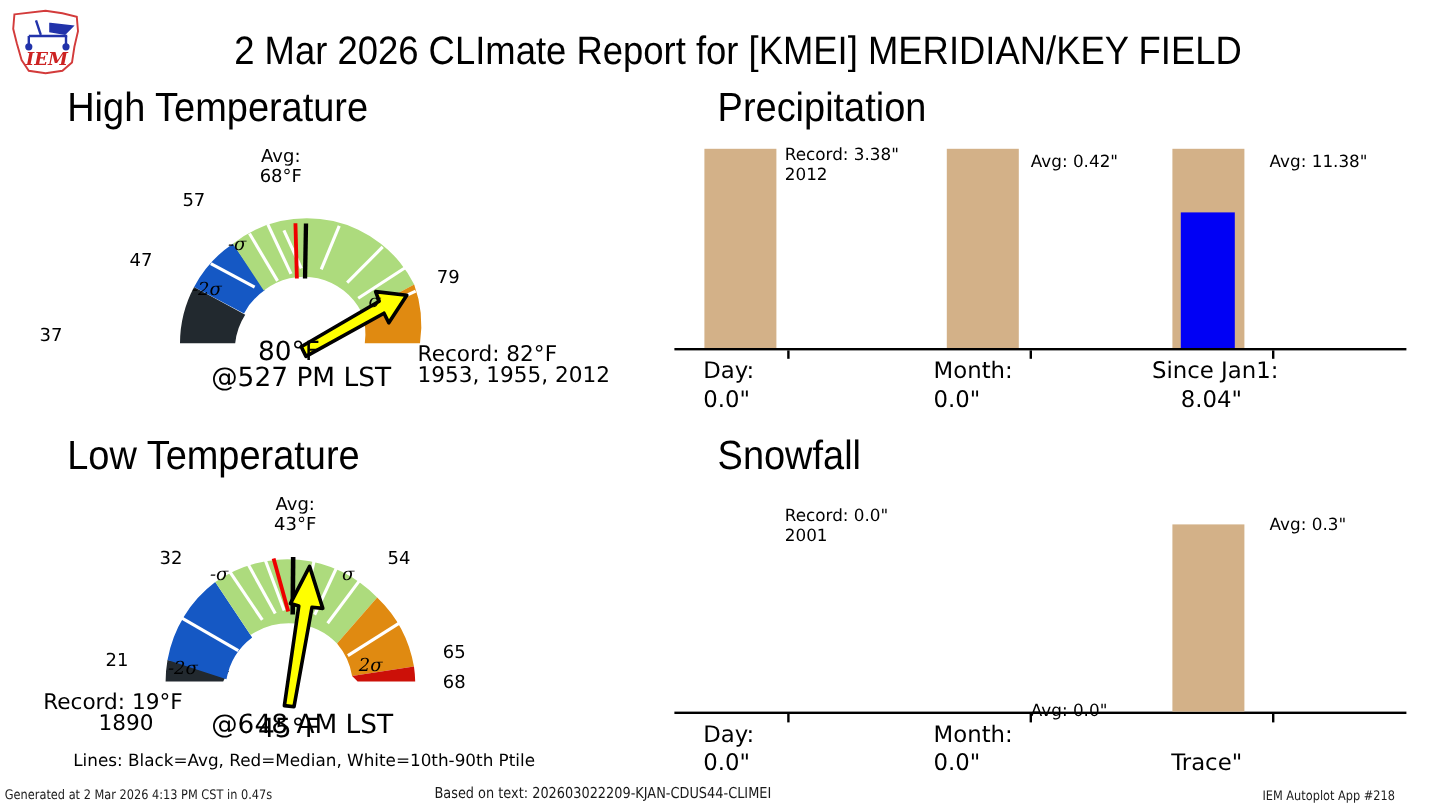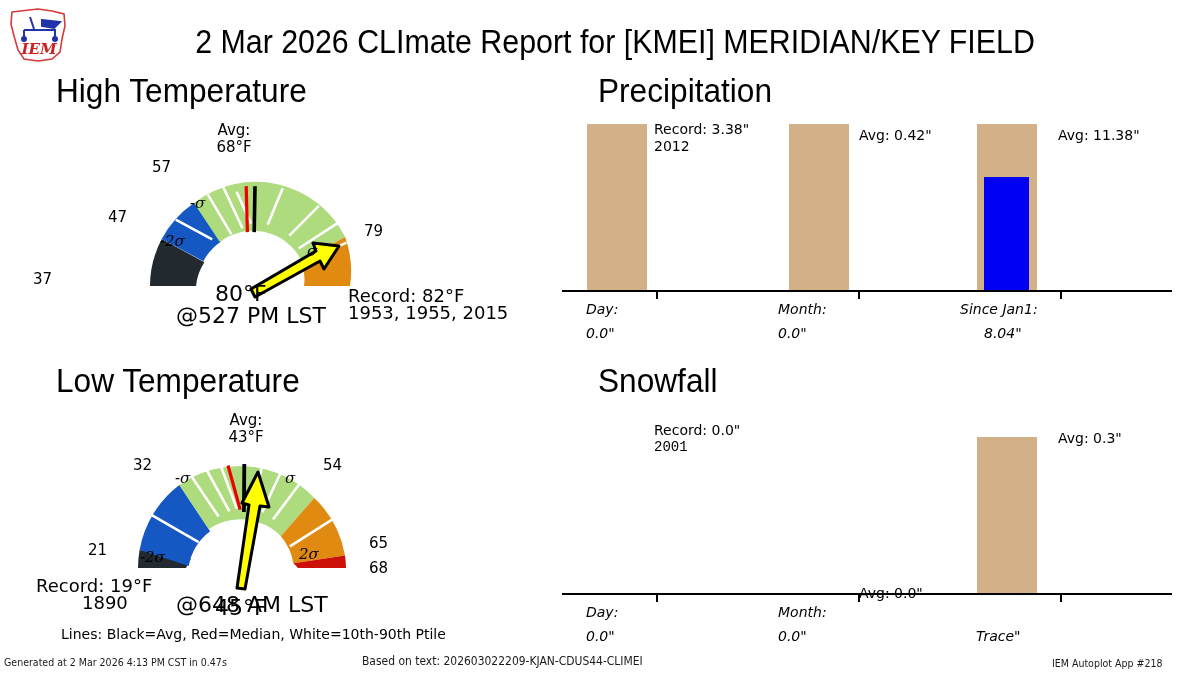--- a/index.html
+++ b/index.html
@@ -43,21 +43,21 @@
   .g-value{font-size:22px;line-height:26px;white-space:nowrap;}
   .g-record{font-size:18px;line-height:17px;white-space:nowrap;}
   .g-legend{font-size:14px;line-height:17px;white-space:nowrap;}
 
   
   .bar-axis{position:absolute;background:#000000;height:2px;}
   .bar{position:absolute;}
   .bar-tan{background:#d3b188;}
   .bar-blue{background:#0000f5;}
   .tick{position:absolute;background:#000000;width:2px;height:7px;}
-  .bar-cat{position:absolute;font-size:14px;line-height:23px;text-align:center;white-space:nowrap;font-style:italic;}
+  .bar-cat{position:absolute;font-size:19px;line-height:23px;text-align:center;white-space:nowrap;}
   .bar-note{position:absolute;font-size:14px;line-height:17px;white-space:nowrap;}
 
   
   .foot{position:absolute;font-size:11px;line-height:14px;white-space:nowrap;
         transform:scaleX(0.86);transform-origin:left top;color:#1a1a1a;}
   #foot-left{left:4px;top:656px;}
   #foot-mid{left:362px;top:654px;font-size:12.5px;}
   #foot-right{left:1052px;top:657px;}
 </style>
 </head>
@@ -122,21 +122,21 @@
 <div class="abs g-label" style="left:152px;top:158px;">57</div>
 <div class="abs g-label" style="left:108px;top:208px;">47</div>
 <div class="abs g-label" style="left:33px;top:270px;">37</div>
 <div class="abs g-label" style="left:364px;top:222px;">79</div>
 <div class="abs g-sigma" style="left:190px;top:194px;">-σ</div>
 <div class="abs g-sigma" style="left:160px;top:232px;">-2σ</div>
 <div class="abs g-sigma" style="left:307px;top:242px;">σ</div>
 <div class="abs g-value" style="left:215px;top:281px;">80°F</div>
 <div class="abs g-value" style="left:176px;top:303px;">@527 PM LST</div>
 <div class="abs g-record" style="left:348px;top:287px;">Record: 82°F</div>
-<div class="abs g-record" style="left:348px;top:304px;">1953, 1955, 2015</div>
+<div class="abs g-record" style="left:348px;top:304px;">1953, 1955, 2012</div>
 
 <svg class="abs" style="left:30px;top:408px;" width="460" height="210" viewBox="0 0 460 210">
 
   <g>
 
     <path d="M 108 160 A 104 104 0 0 1 109.58 141.95 L 160.85 151.18 A 56 56 0 0 0 156 160 Z" fill="#22292f"></path>
 
     <path d="M 109.58 141.95 A 104 104 0 0 1 149.38 77.09 L 180.14 123.15 A 56 56 0 0 0 158.72 158.07 Z" fill="#1558c4"></path>
 
     <path d="M 120.91 106.68 L 168.57 134.12" stroke="#ffffff" stroke-width="2.6"></path>
@@ -211,21 +211,21 @@
 
 <div class="abs" style="left:540px;top:400px;width:660px;height:250px;">
   <div class="bar-axis" style="left:22px;top:193px;width:610px;"></div>
   <div class="tick" style="left:116px;top:195px;"></div>
   <div class="tick" style="left:318px;top:195px;"></div>
   <div class="tick" style="left:520px;top:195px;"></div>
 
   <div class="bar bar-tan" style="left:437px;top:37px;width:60px;height:156px;"></div>
 
   <div class="bar-note" style="left:114px;top:22px;">Record: 0.0"</div>
-  <div class="bar-note" style="left:114px;top:39px;font-family:Liberation Mono, monospace;">2001</div>
+  <div class="bar-note" style="left:114px;top:39px;">2001</div>
   <div class="bar-note" style="left:319px;top:185px;">Avg: 0.0"</div>
   <div class="bar-note" style="left:518px;top:30px;">Avg: 0.3"</div>
 
   <div class="bar-cat" style="left:46px;top:201px;width:140px;text-align:left;">Day:</div>
   <div class="bar-cat" style="left:46px;top:225px;width:140px;text-align:left;">0.0"</div>
   <div class="bar-cat" style="left:238px;top:201px;width:160px;text-align:left;">Month:</div>
   <div class="bar-cat" style="left:238px;top:225px;width:160px;text-align:left;">0.0"</div>
   <div class="bar-cat" style="left:436px;top:225px;width:180px;text-align:left;">Trace"</div>
 </div>
 

